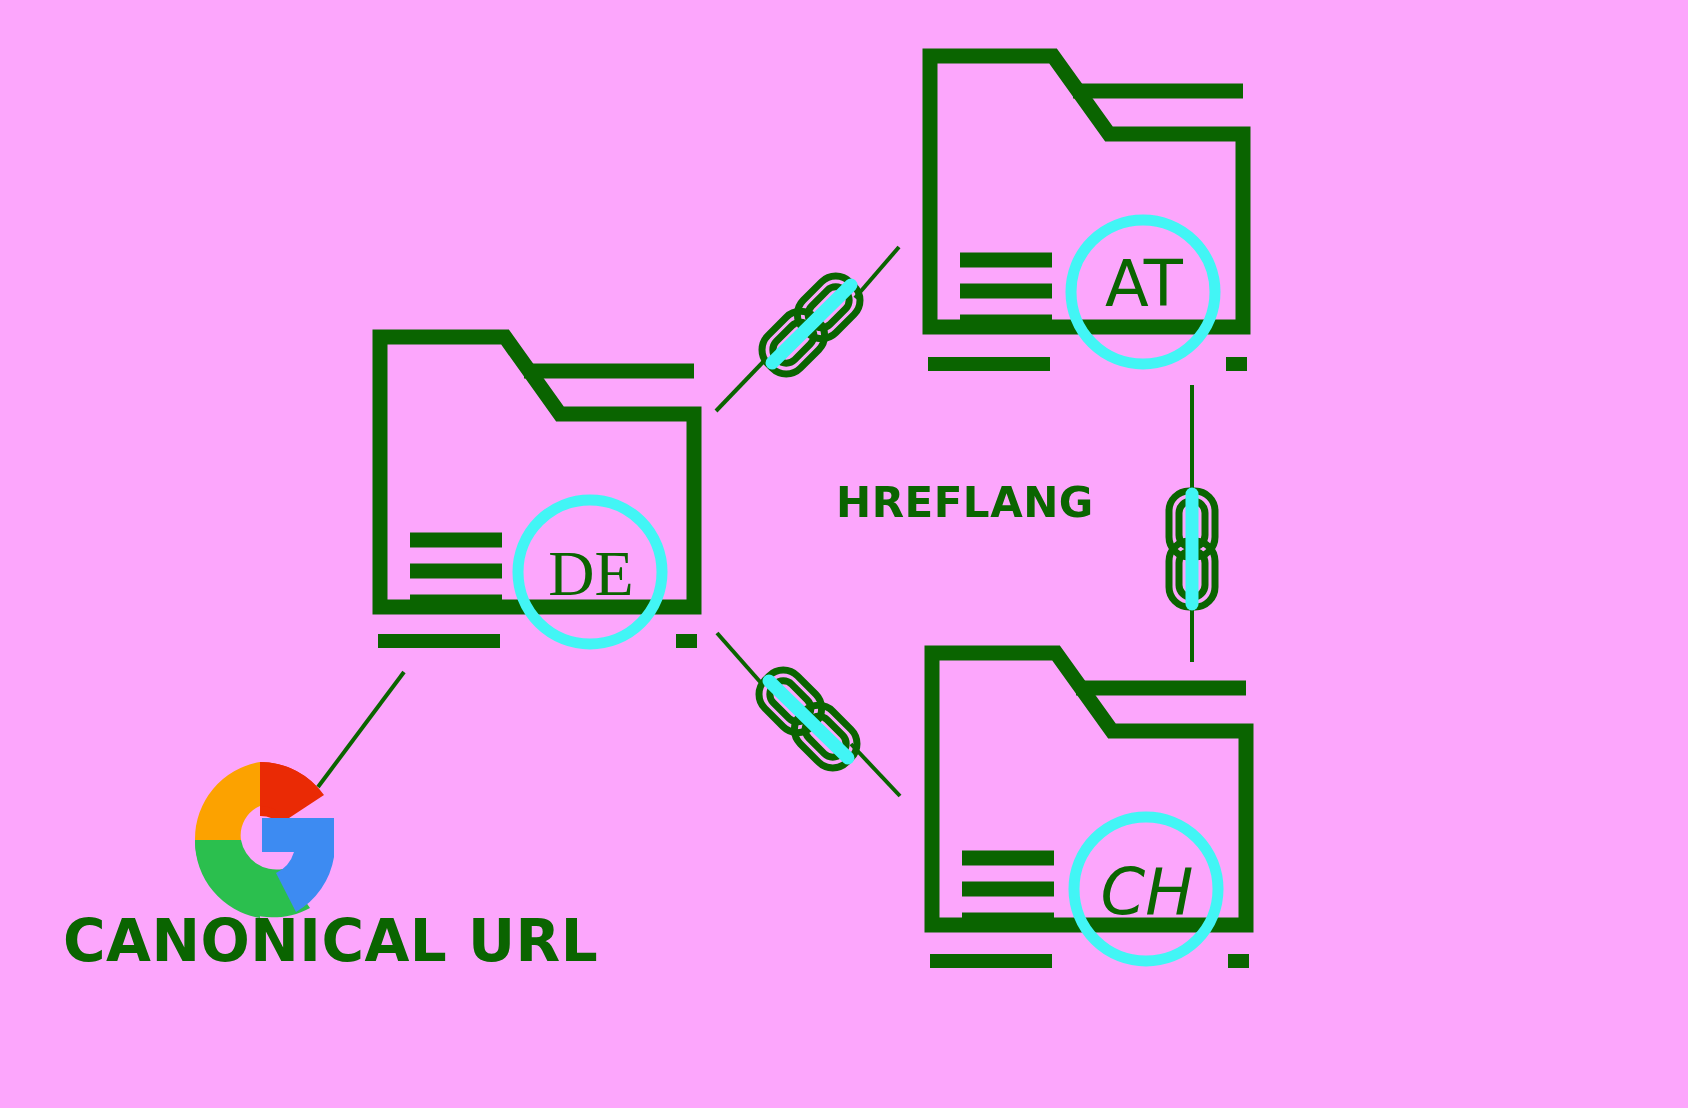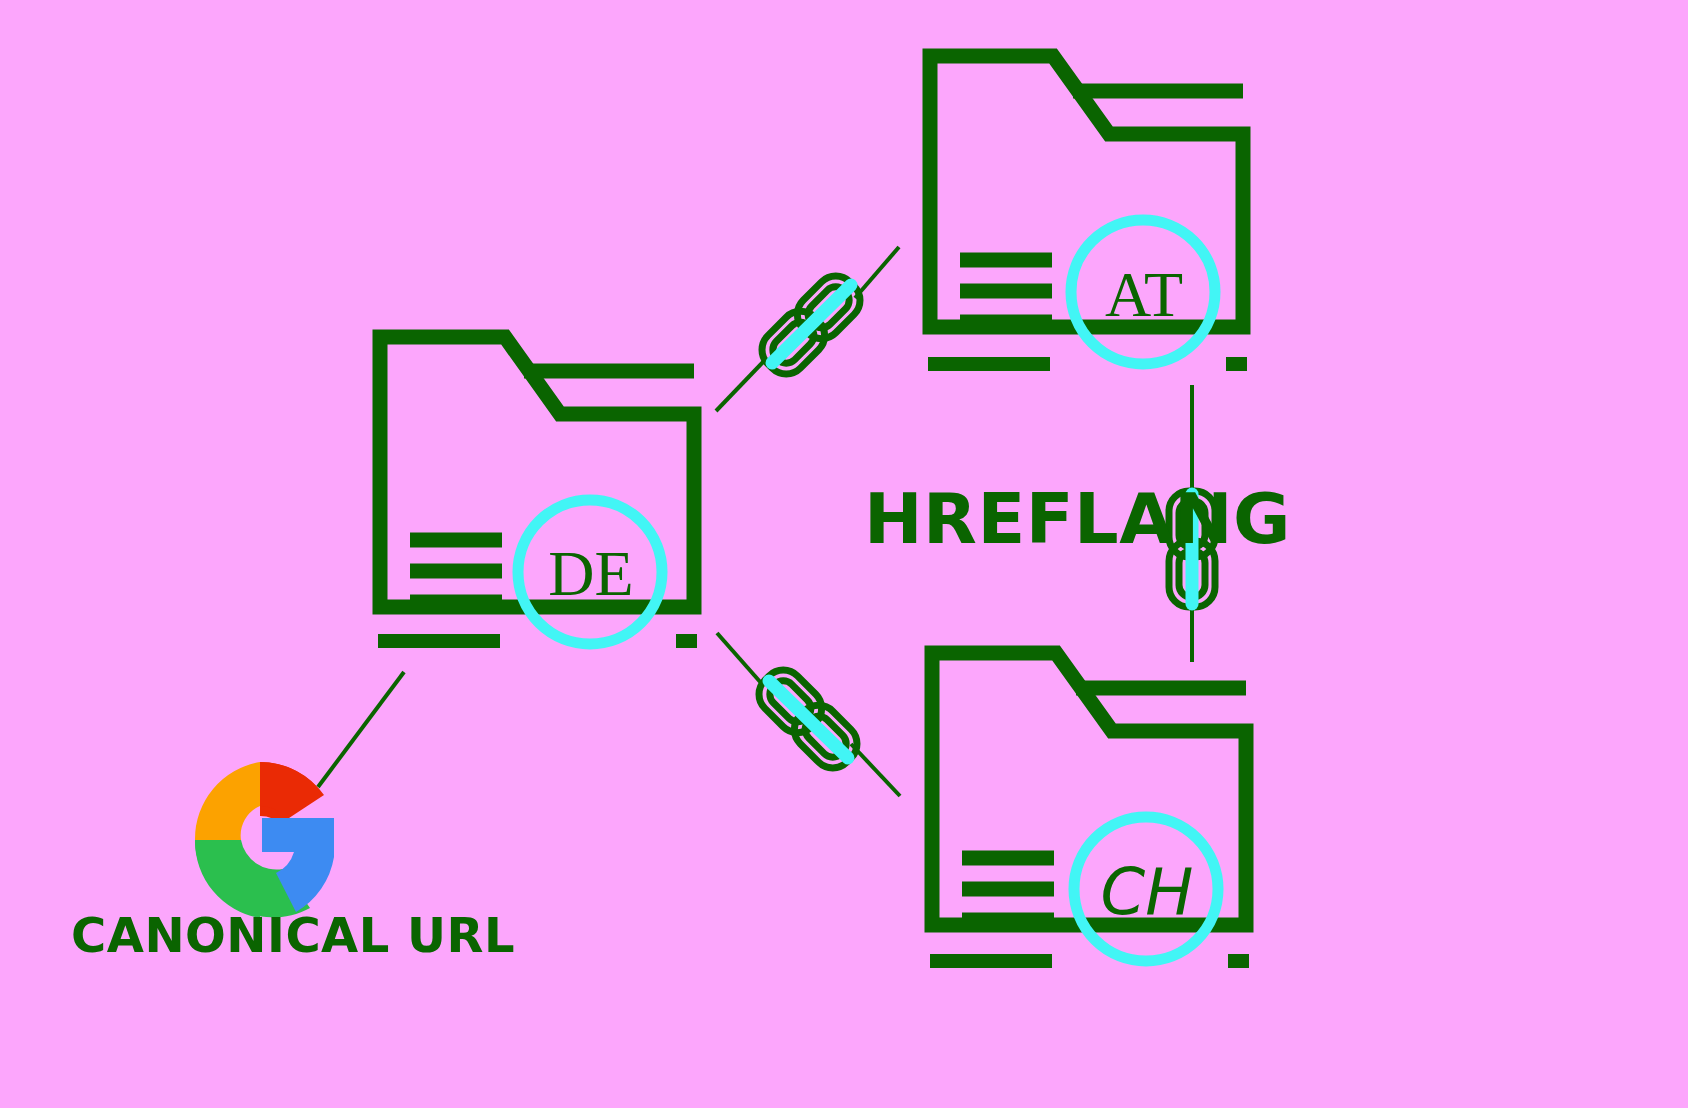--- a/index.html
+++ b/index.html
@@ -26,40 +26,39 @@
     color: #0a6400;
     font-family: "DejaVu Sans", "Liberation Sans", sans-serif;
     font-weight: bold;
     letter-spacing: 0.5px;
     white-space: nowrap;
     user-select: none;
   }
   #hreflang-label {
     left: 836px;
     top: 478px;
-    font-size: 70px;
-    margin-left: 28px;
+    font-size: 42px;
   }
   #canonical-label {
-    left: 71px;
+    left: 63px;
     top: 907px;
-    font-size: 48px;
+    font-size: 58px;
   }
   .badge-text {
     position: absolute;
     color: #0a6400;
     font-family: "DejaVu Sans", "Liberation Sans", sans-serif;
     font-weight: normal;
     font-size: 64px;
     white-space: nowrap;
     user-select: none;
     text-align: center;
   }
   #badge-de-text { left: 527px; top: 537px; width: 128px; font-family: Liberation Serif, serif; }
-  #badge-at-text { left: 1080px; top: 258px; width: 128px; font-family: Liberation Serif, serif; }
+  #badge-at-text { left: 1080px; top: 247px; width: 128px; }
   #badge-ch-text { left: 1083px; top: 855px; width: 128px; font-style: italic; }
 </style>
 </head>
 <body>
 
 <div id="canvas">
 
   <svg class="layer" viewBox="0 0 1688 1108">
 
     <g>

